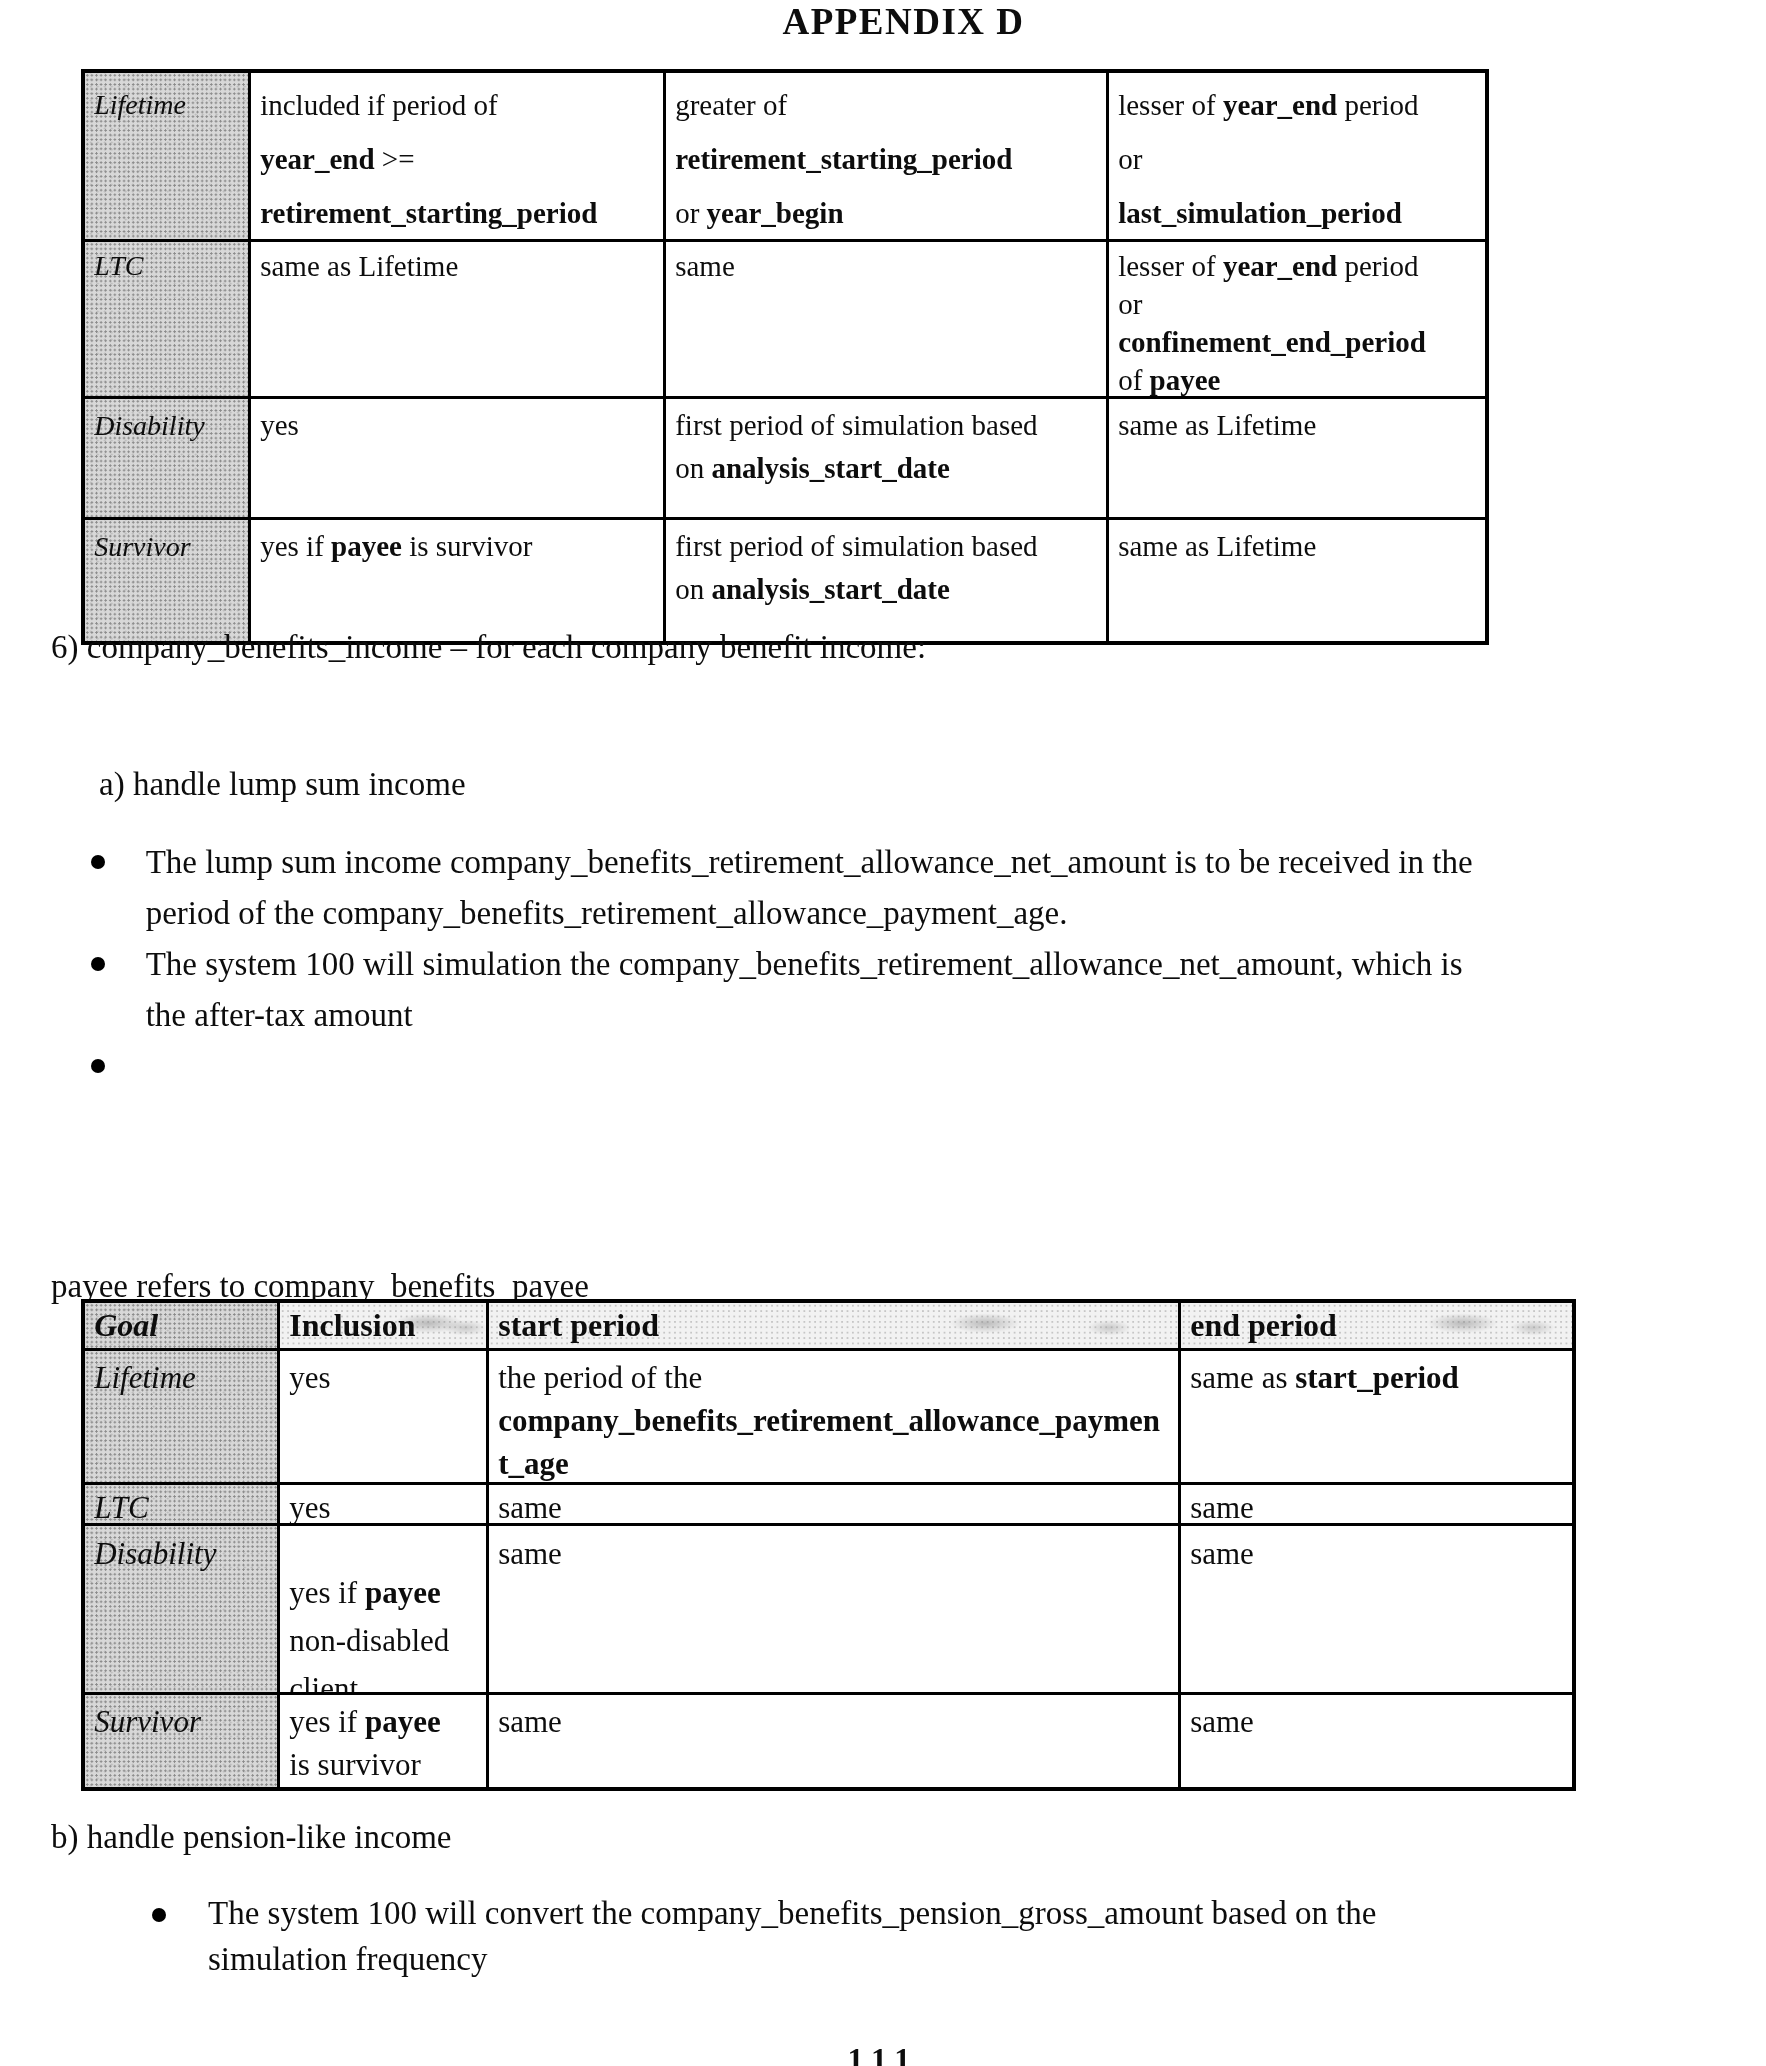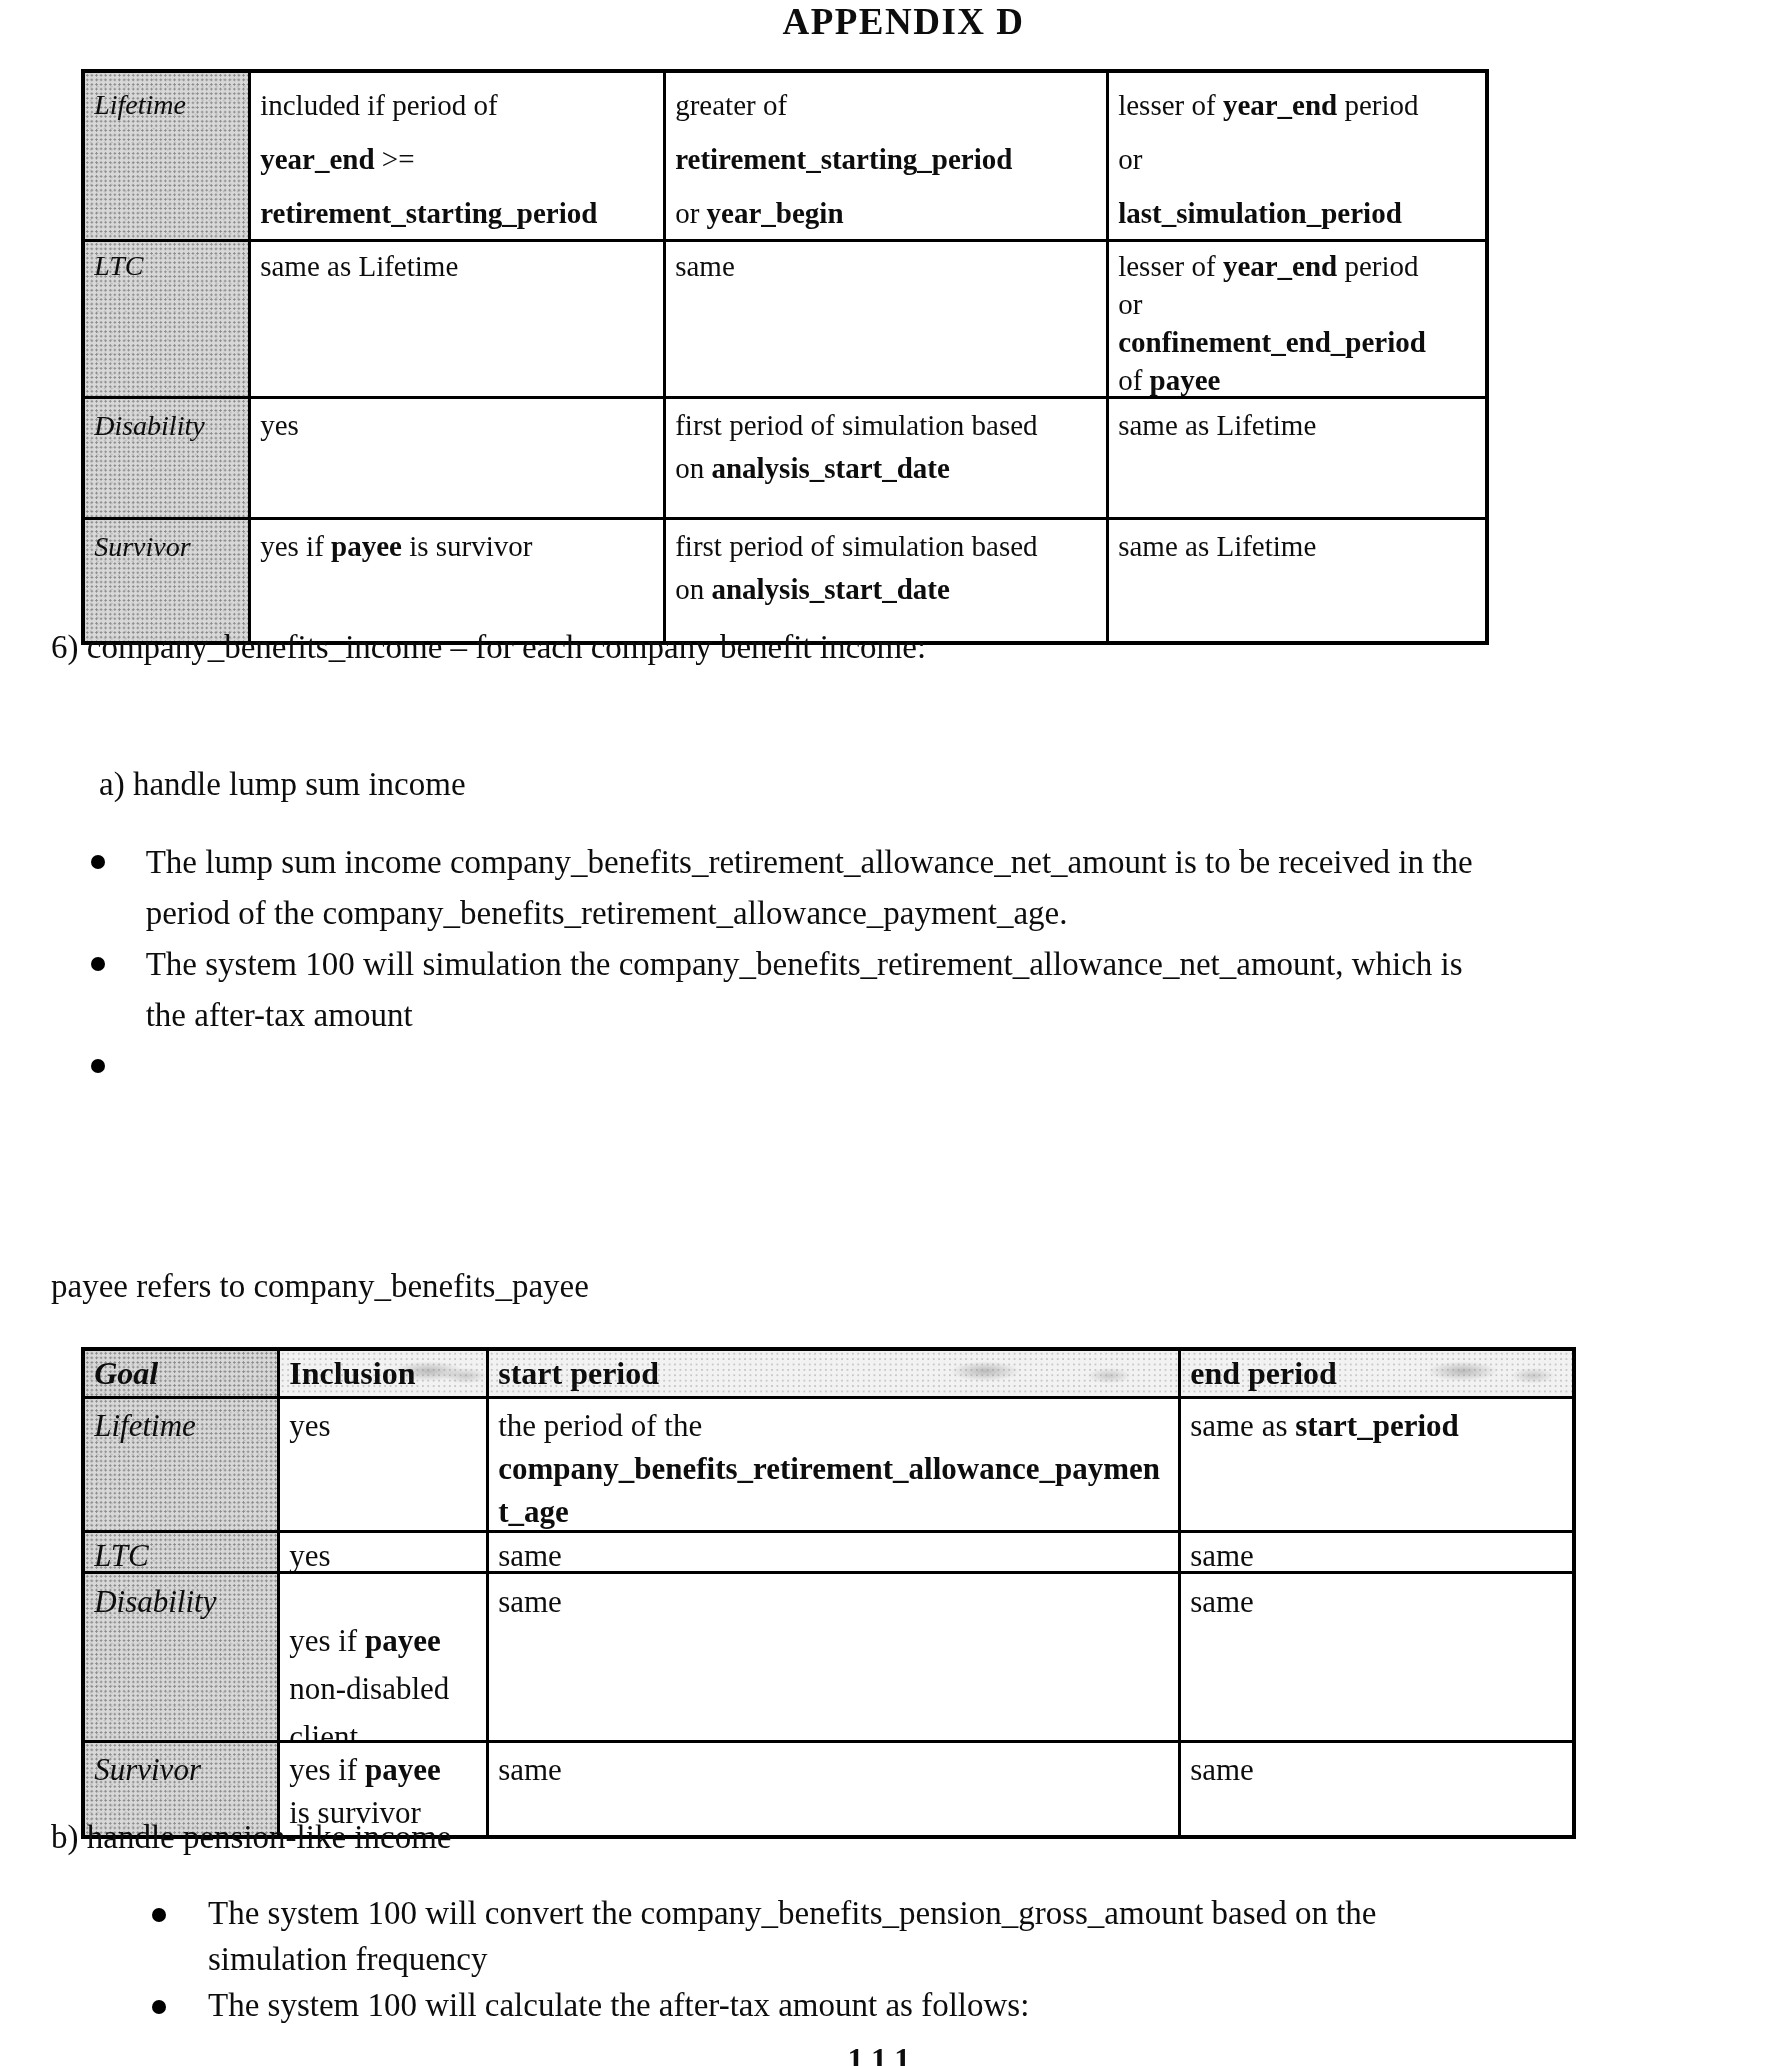--- a/index.html
+++ b/index.html
@@ -72,21 +72,20 @@
   #table1 .lh1{line-height:38px;}
   #table1 .lh2{line-height:43px;}
   #table1 .lh3{line-height:43px;}
 
   
   #table2{
     left:81px;top:1299px;
     grid-template-columns:192px 209px 692px 394px;
     grid-template-rows:45px 134px 41px 169px 95px;
     font-size:31px;
-    margin-top:48px;
   }
   #table2 .hcell{
     font-size:32px;font-weight:bold;
     line-height:34px;
     white-space:nowrap;
   }
   #table2 .lh0{line-height:43px;}
   #table2 .lh1{line-height:35px;}
   #table2 .lh2{line-height:46px;}
   #table2 .lh3{line-height:43px;}
@@ -199,20 +198,16 @@
     <div class="c3 r4 lh3">same</div>
   </div>
 
 <div class="abs prose" style="top:1817px;">b)  handle pension-like income</div>
 
 <div class="abs bullets bullets-b" style="top:1890px;">
     <div class="bullet">
       <span class="dot"></span>
       <span class="btext">The system 100 will convert the company_benefits_pension_gross_amount based on the<br>simulation frequency</span>
     </div>
-    <div class="bullet">
-      <span class="dot"></span>
-      <span class="btext">The system 100 will calculate the after-tax amount as follows:</span>
-    </div>
   </div>
 
 <div class="abs page-number">111</div>
 
 
 </body></html>

